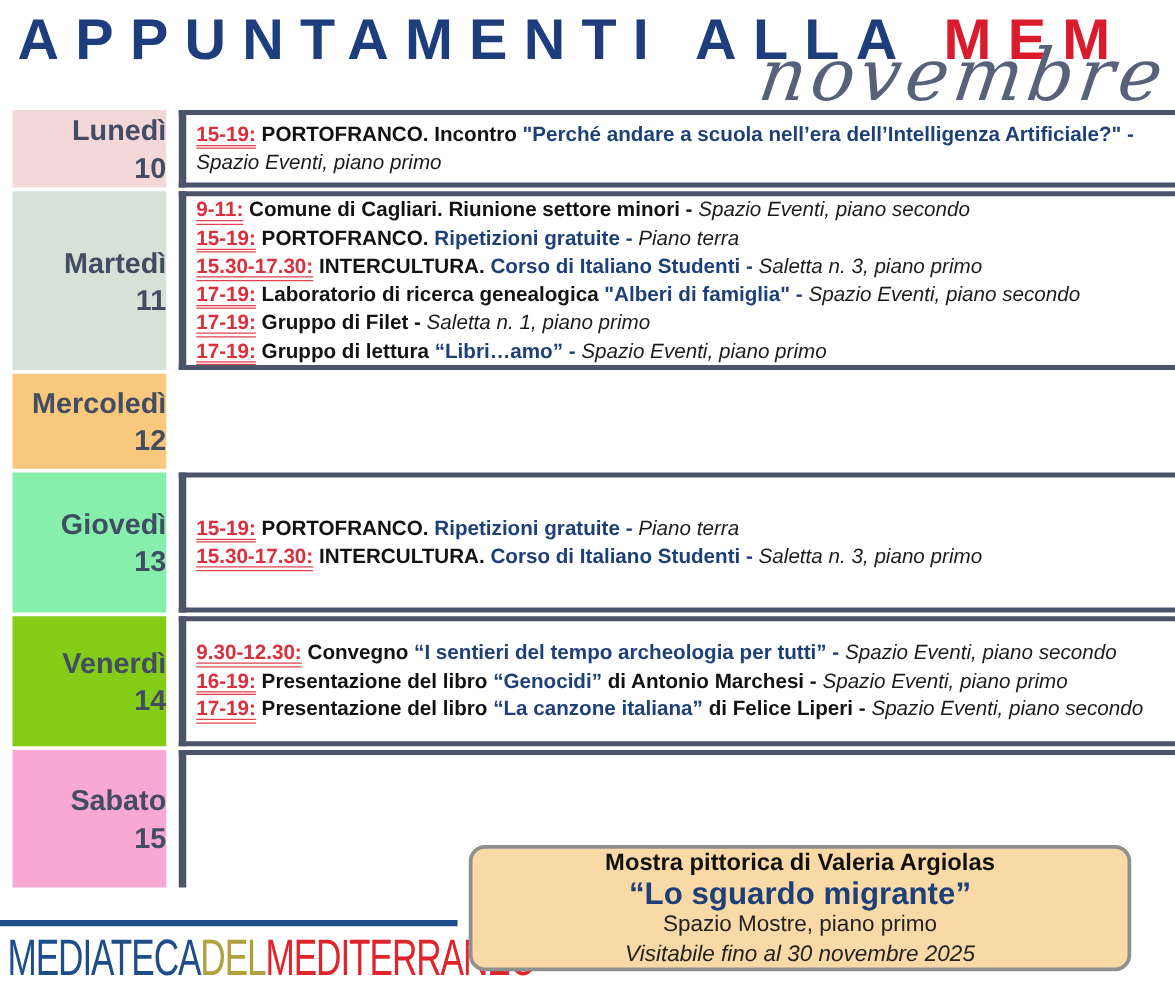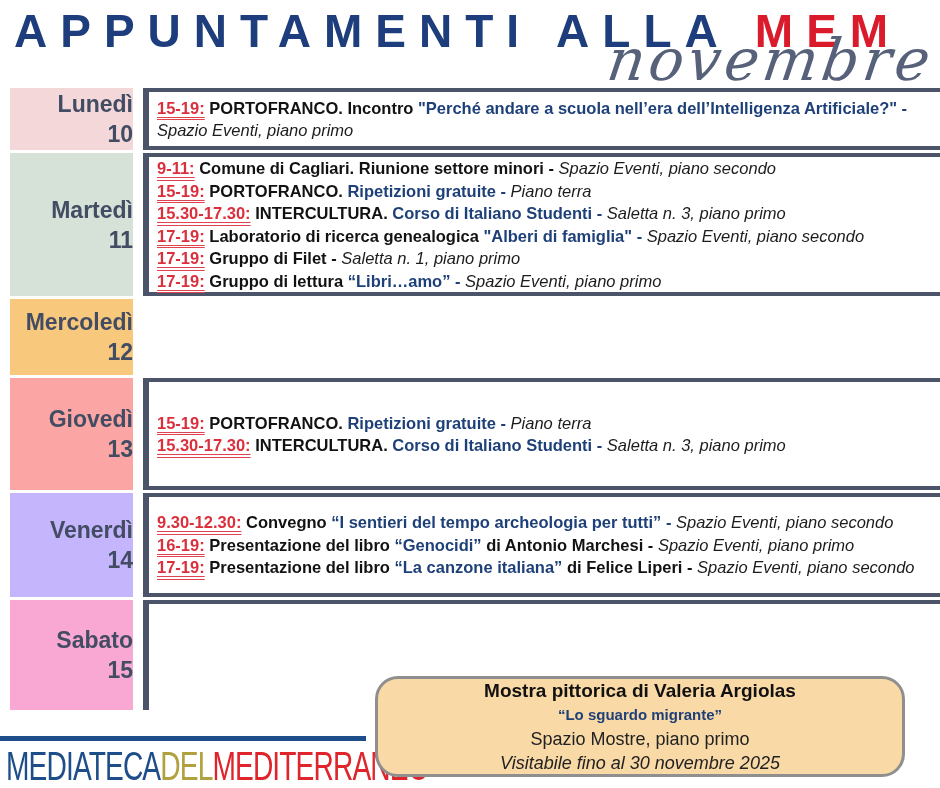--- a/index.html
+++ b/index.html
@@ -59,26 +59,26 @@
     text-underline-offset:3px;
   }
   .seg-b { font-weight:bold; color:#121212; }
   .seg-blue { font-weight:bold; color:#1e4079; }
   .seg-i { font-style:italic; color:#1c1c1c; font-weight:normal; }
 
   
   .mostra {
     position:absolute; left:375px; top:676px; width:530px; height:101px;
     background:#f9d9a6;
-    border:3px solid #8f8f8f; border-radius:23px;
+    border:3px solid #8f8f8f; border-radius:13px;
     display:flex; flex-direction:column; justify-content:center;
     text-align:center; z-index:5;
   }
   .mostra-line1 { font-size:19px; font-weight:bold; color:#111; line-height:24px; }
-  .mostra-line2 { font-size:15px; font-weight:bold; color:#1e4079; line-height:24px; }
+  .mostra-line2 { font-size:25px; font-weight:bold; color:#1e4079; line-height:24px; }
   .mostra-line3 { font-size:18px; color:#222; line-height:24px; }
   .mostra-line4 { font-size:18px; font-style:italic; color:#222; line-height:24px; }
 
   
   .logo-bar {
     position:absolute; left:0; top:736px; width:366px; height:5px;
     background:#1d4e89;
   }
   .logo-text {
     position:absolute; left:6px; top:743px;
@@ -119,31 +119,31 @@
         <div class="event-line"><span class="time">17-19:</span> <span class="seg-b">Gruppo di lettura </span><span class="seg-blue">“Libri…amo” - </span><span class="seg-i">Spazio Eventi, piano primo</span></div>
       </div>
     </div>
     <div class="row row-2">
       <div class="day" style="background: rgb(248, 200, 124);">
         <div class="day-name">Mercoledì</div>
         <div class="day-number">12</div>
       </div>
     </div>
     <div class="row row-3">
-      <div class="day" style="background: #fca5a5;">
+      <div class="day" style="background: #86efac;">
         <div class="day-name">Giovedì</div>
         <div class="day-number">13</div>
       </div>
       <div class="events">
         <div class="event-line"><span class="time">15-19:</span> <span class="seg-b">PORTOFRANCO. </span><span class="seg-blue">Ripetizioni gratuite - </span><span class="seg-i">Piano terra</span></div>
         <div class="event-line"><span class="time">15.30-17.30:</span> <span class="seg-b">INTERCULTURA. </span><span class="seg-blue">Corso di Italiano Studenti - </span><span class="seg-i">Saletta n. 3, piano primo</span></div>
       </div>
     </div>
     <div class="row row-4">
-      <div class="day" style="background: #c4b5fd;">
+      <div class="day" style="background: #84cc16;">
         <div class="day-name">Venerdì</div>
         <div class="day-number">14</div>
       </div>
       <div class="events">
         <div class="event-line"><span class="time">9.30-12.30:</span> <span class="seg-b">Convegno </span><span class="seg-blue">“I sentieri del tempo archeologia per tutti” - </span><span class="seg-i">Spazio Eventi, piano secondo</span></div>
         <div class="event-line"><span class="time">16-19:</span> <span class="seg-b">Presentazione del libro </span><span class="seg-blue">“Genocidi” </span><span class="seg-b">di Antonio Marchesi - </span><span class="seg-i">Spazio Eventi, piano primo</span></div>
         <div class="event-line"><span class="time">17-19:</span> <span class="seg-b">Presentazione del libro </span><span class="seg-blue">“La canzone italiana” </span><span class="seg-b">di Felice Liperi - </span><span class="seg-i">Spazio Eventi, piano secondo</span></div>
       </div>
     </div>
     <div class="row row-5">

